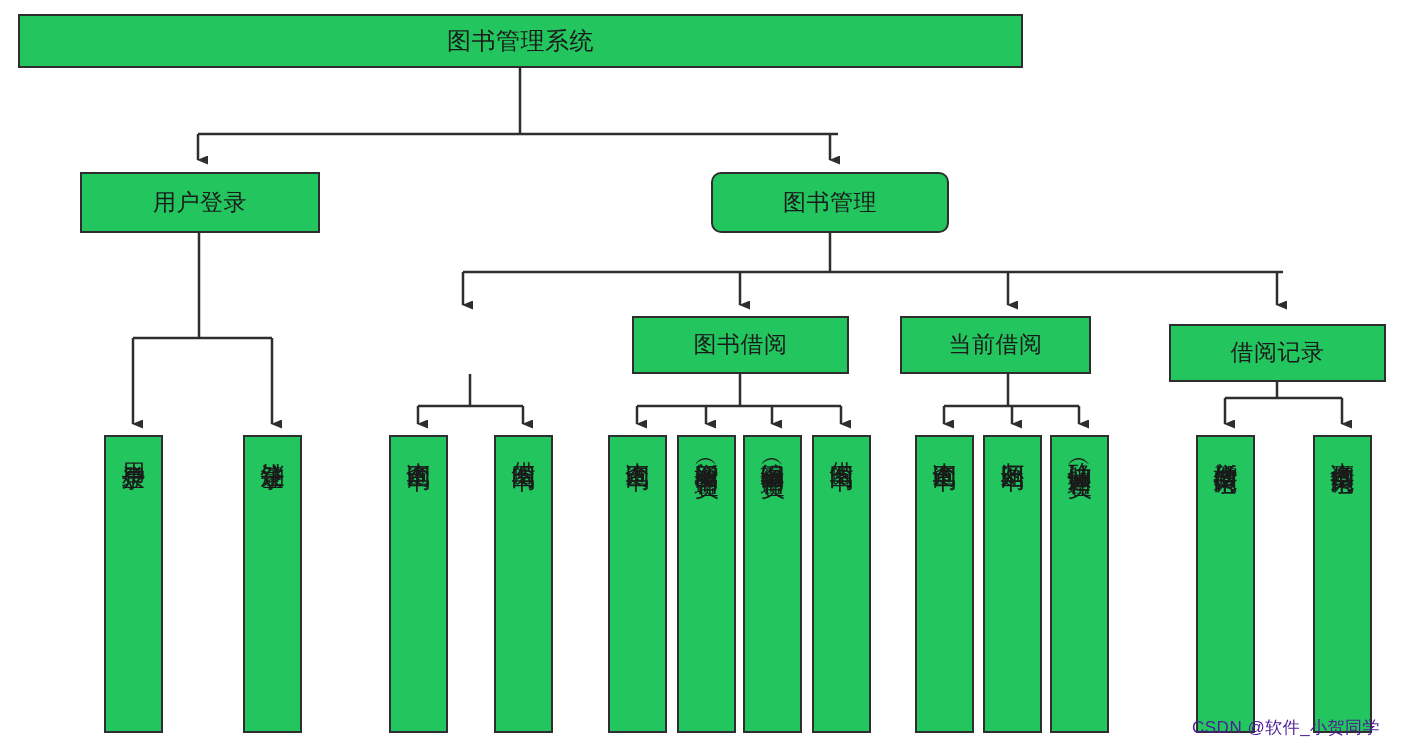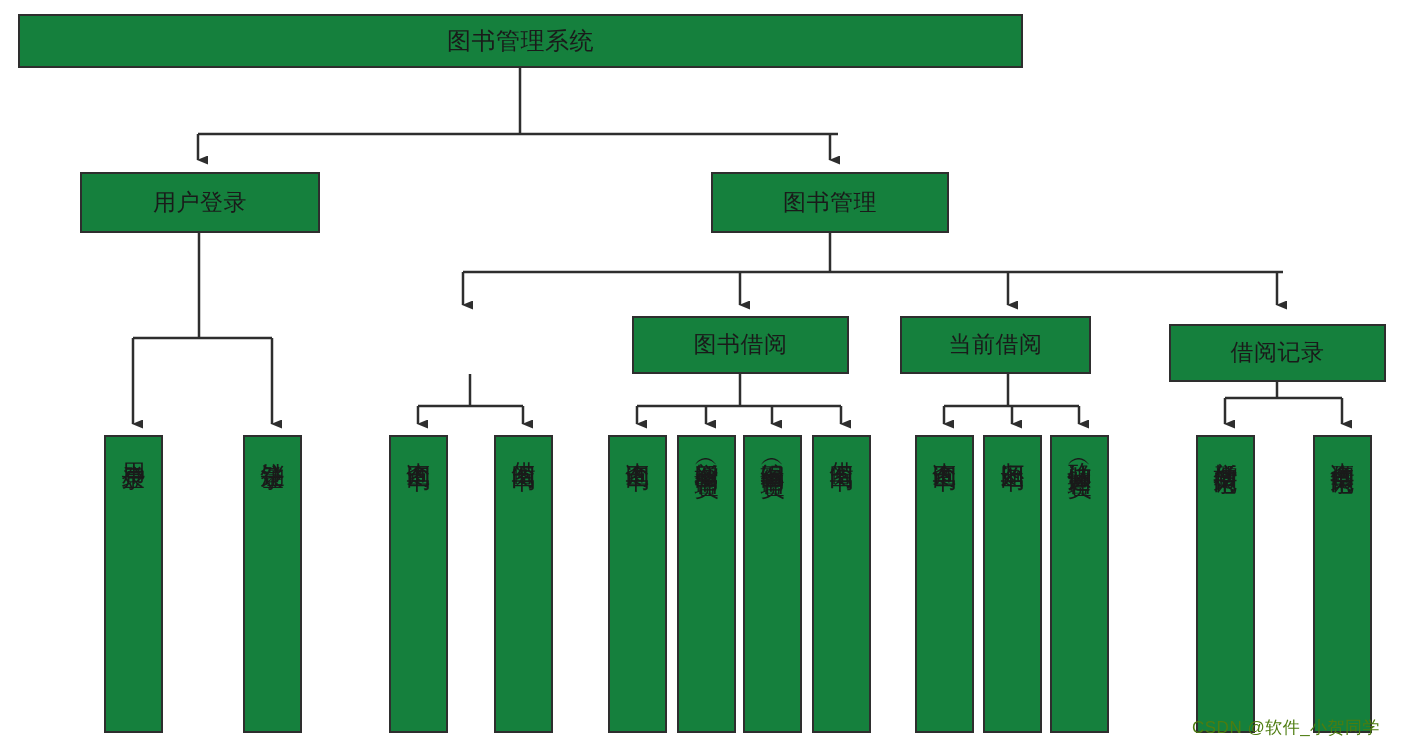--- a/index.html
+++ b/index.html
@@ -23,21 +23,21 @@
     left: 0;
     top: 0;
     width: 1405px;
     height: 747px;
     pointer-events: none;
   }
   .node {
     position: absolute;
     box-sizing: border-box;
     border: 2px solid #2e2e2e;
-    background: #15803d;
+    background: #22c55e;
     display: flex;
     align-items: center;
     justify-content: center;
     color: #1a1a1a;
   }
   .node-label {
     display: block;
     text-align: center;
     line-height: 1.12;
     letter-spacing: 0.5px;
@@ -62,21 +62,21 @@
     text-orientation: upright;
     -webkit-text-orientation: upright;
     font-size: 24px;
     line-height: 1;
     letter-spacing: 2px;
     white-space: nowrap;
   }
   .watermark {
     position: absolute;
     font-size: 17px;
-    color: #4d7c0f;
+    color: #4c1d95;
     white-space: nowrap;
     letter-spacing: 0.5px;
     user-select: none;
   }
 </style>
 </head>
 <body>
 
 <div id="diagram-root">
 
@@ -131,21 +131,21 @@
   </svg>
 
   <div class="node horiz root" style="left:18px; top:14px; width:1005px; height:54px;">
     <span class="node-label">图书管理系统</span>
   </div>
 
   <div class="node horiz" style="left:80px; top:172px; width:240px; height:61px;">
     <span class="node-label">用户登录</span>
   </div>
 
-  <div class="node horiz" style="left:711px; top:172px; width:238px; height:61px;">
+  <div class="node horiz" style="left:711px; top:172px; width:238px; height:61px;border-radius:10px;">
     <span class="node-label">图书管理</span>
   </div>
 
 
   <div class="node horiz" style="left:632px; top:316px; width:217px; height:58px;">
     <span class="node-label">图书借阅</span>
   </div>
 
   <div class="node horiz" style="left:900px; top:316px; width:191px; height:58px;">
     <span class="node-label">当前借阅</span>

